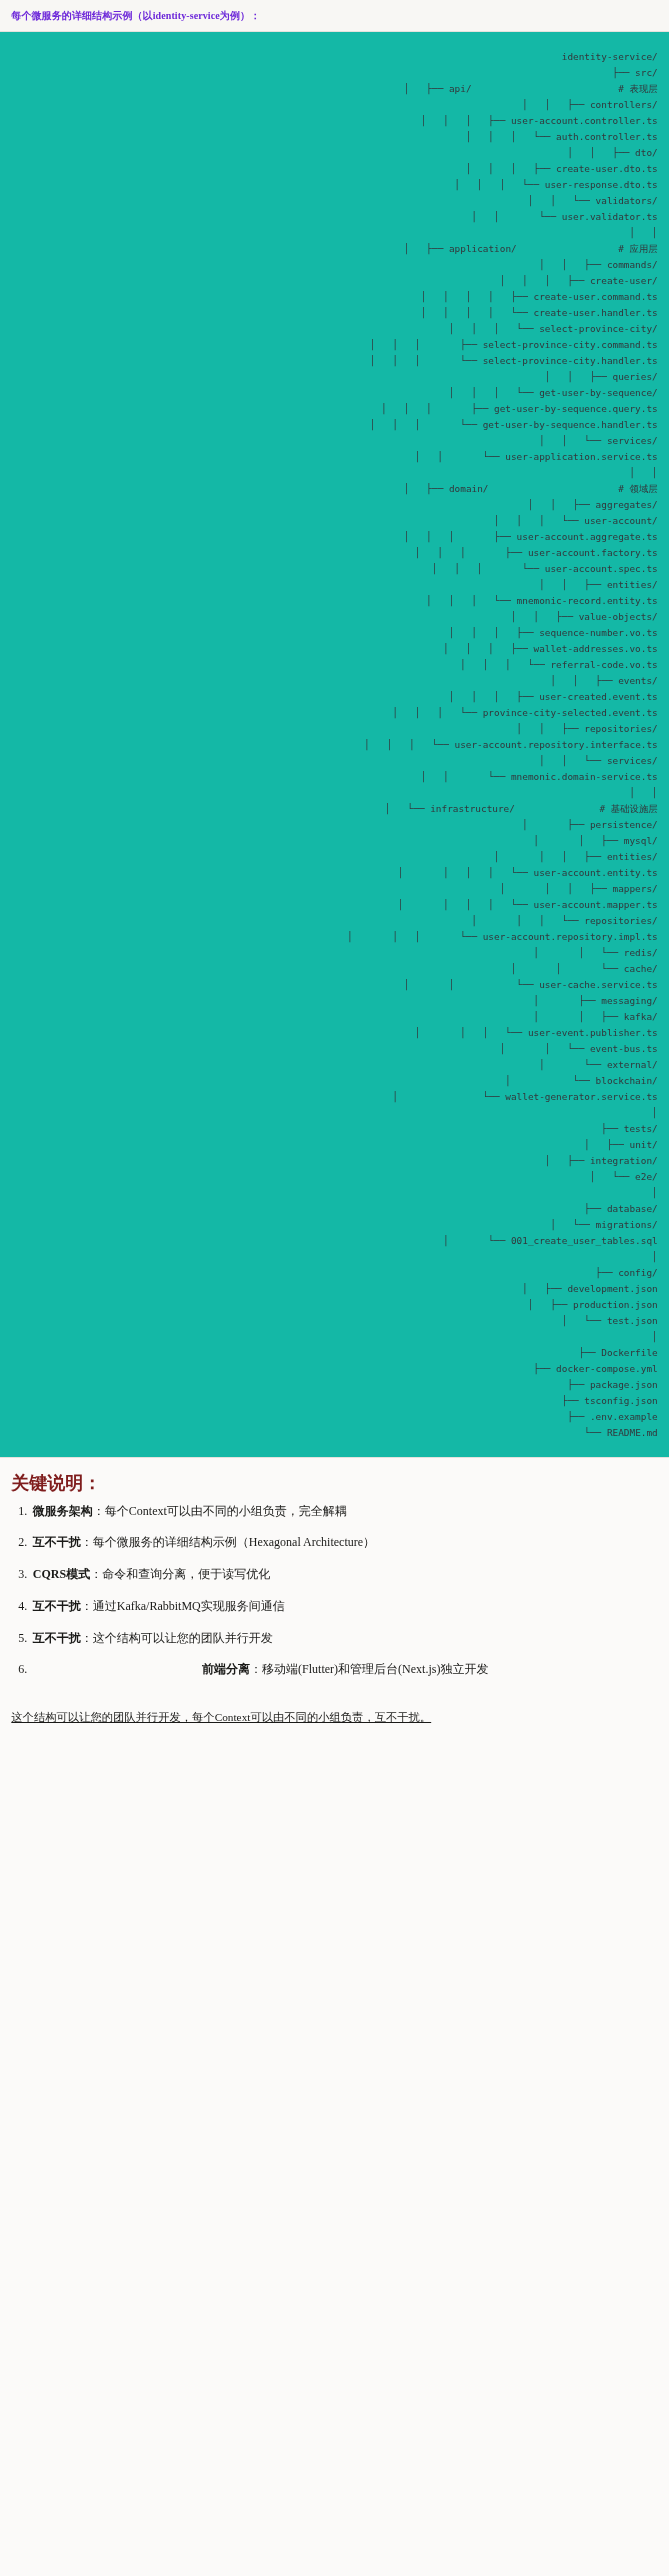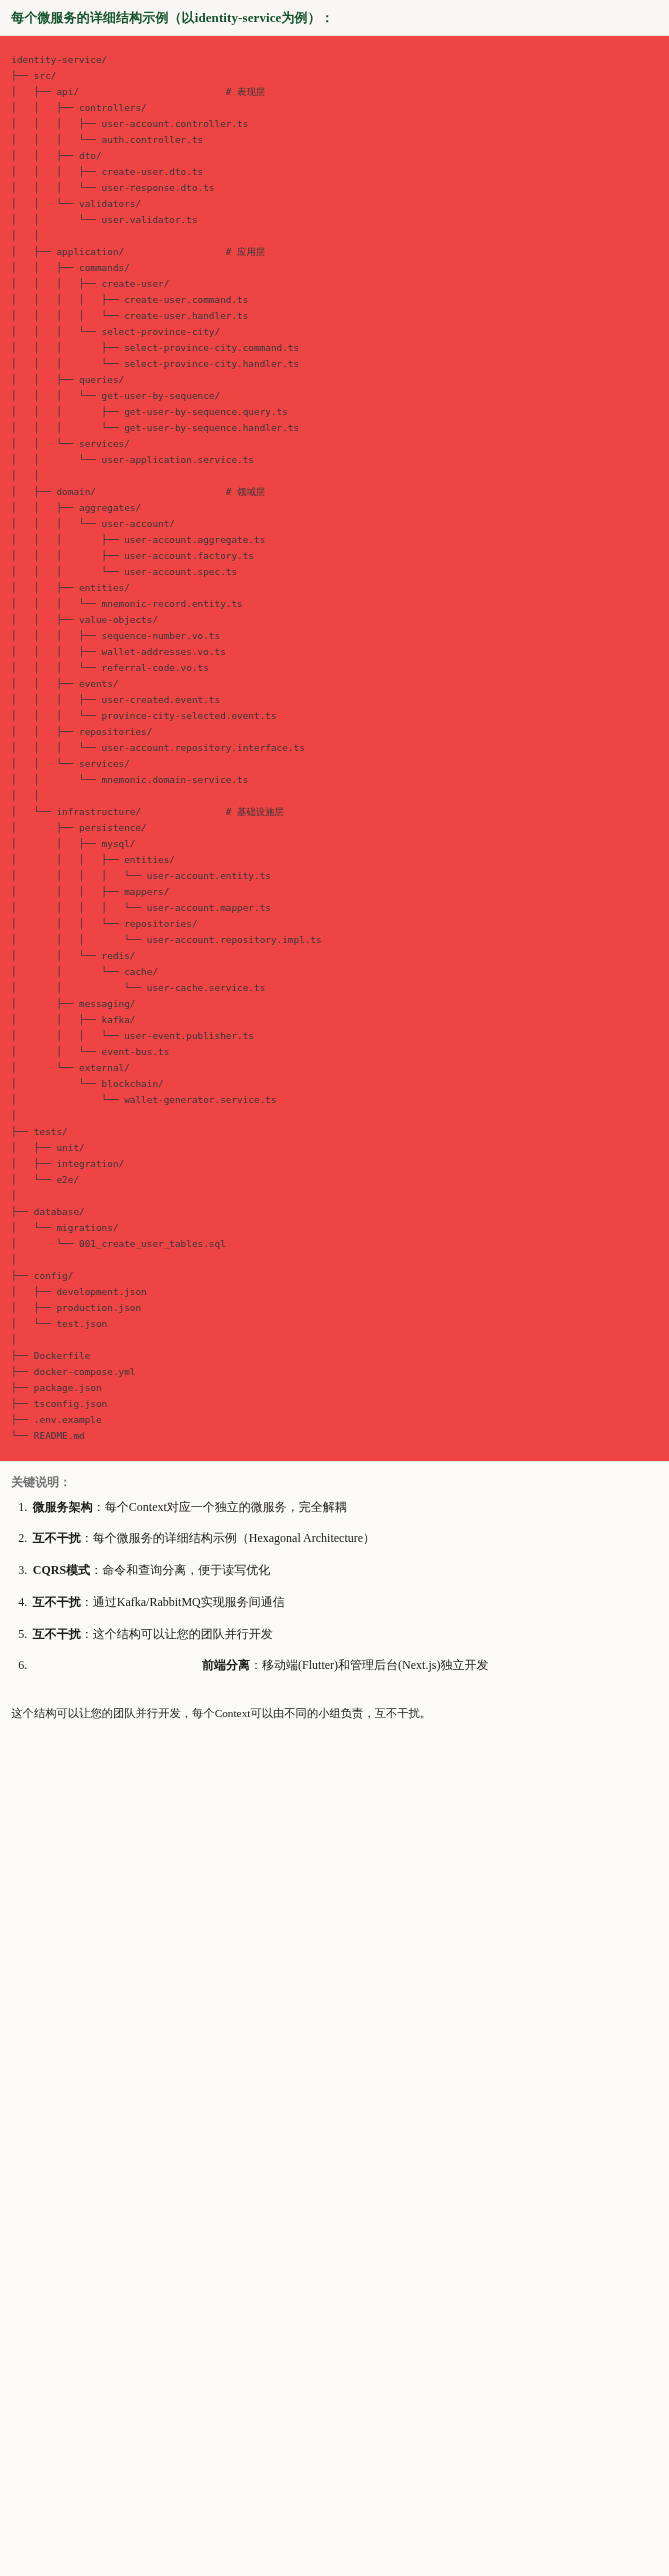--- a/index.html
+++ b/index.html
@@ -23,32 +23,33 @@
   .doc-header {
     padding: 10px 11.3px 8.8px 11.3px;
     background: #f8f7f4;
     border-bottom: 0.6px solid #e4e2dd;
     box-sizing: border-box;
   }
   .doc-title {
     margin: 0;
     font-family: "Liberation Serif", "DejaVu Serif", serif;
     font-weight: bold;
-    font-size: 13px;
+    font-size: 10px;
     line-height: 1.25;
     letter-spacing: 0.1px;
-    color: #14532d;
+    color: #6d28d9;
   }
 
   
   .code-block {
-    background: #ef4444;
+    background: #14b8a6;
     padding: 16.3px 11.3px 16.3px 11.3px;
     box-sizing: border-box;
     border-bottom: 0.6px solid #e4e2dd;
+    text-align: right;
   }
   .tree {
     margin: 0;
     font-family: "DejaVu Sans Mono", "Liberation Mono", monospace;
     font-size: 9.4px;
     line-height: 16px;
     white-space: pre;
     color: #33373b;
     letter-spacing: 0px;
     tab-size: 4;
@@ -57,23 +58,23 @@
   
   .notes {
     padding: 13.8px 11.3px 6.3px 11.3px;
     box-sizing: border-box;
     background: #fbfaf9;
   }
   .notes-title {
     margin: 0 0 7.5px 0;
     font-family: "Liberation Serif", "DejaVu Serif", serif;
     font-weight: bold;
-    font-size: 12px;
+    font-size: 18px;
     line-height: 1.3;
-    color: #737373;
+    color: #7f1d1d;
   }
   ol.note-list {
     margin: 0;
     padding: 0 0 0 19px;
     list-style: decimal;
     font-size: 12px;
     line-height: 1.45;
   }
   ol.note-list > li {
     margin: 0 0 14.4px 0;
@@ -87,20 +88,21 @@
   .note-sep { font-weight: normal; }
   .note-desc { font-weight: normal; }
 
   .closing {
     margin: 11.3px 0 0 0;
     padding: 0 11.3px 13.8px 11.3px;
     font-size: 11.3px;
     line-height: 1.5;
     color: #1a1a18;
     box-sizing: border-box;
+    text-decoration: underline;
   }
 </style>
 </head>
 <body>
 
 <div class="page">
 
   <header class="doc-header">
     <h1 class="doc-title">每个微服务的详细结构示例（以identity-service为例）：</h1>
   </header>
@@ -192,21 +194,21 @@
 ├── package.json
 ├── tsconfig.json
 ├── .env.example
 └── README.md</pre>
   </section>
 
   <section class="notes">
     <h2 class="notes-title">关键说明：</h2>
     <ol class="note-list">
       <li>
-        <span class="note-term">微服务架构</span><span class="note-sep">：</span><span class="note-desc">每个Context对应一个独立的微服务，完全解耦</span>
+        <span class="note-term">微服务架构</span><span class="note-sep">：</span><span class="note-desc">每个Context可以由不同的小组负责，完全解耦</span>
       </li>
       <li>
         <span class="note-term">互不干扰</span><span class="note-sep">：</span><span class="note-desc">每个微服务的详细结构示例（Hexagonal Architecture）</span>
       </li>
       <li>
         <span class="note-term">CQRS模式</span><span class="note-sep">：</span><span class="note-desc">命令和查询分离，便于读写优化</span>
       </li>
       <li>
         <span class="note-term">互不干扰</span><span class="note-sep">：</span><span class="note-desc">通过Kafka/RabbitMQ实现服务间通信</span>
       </li>

